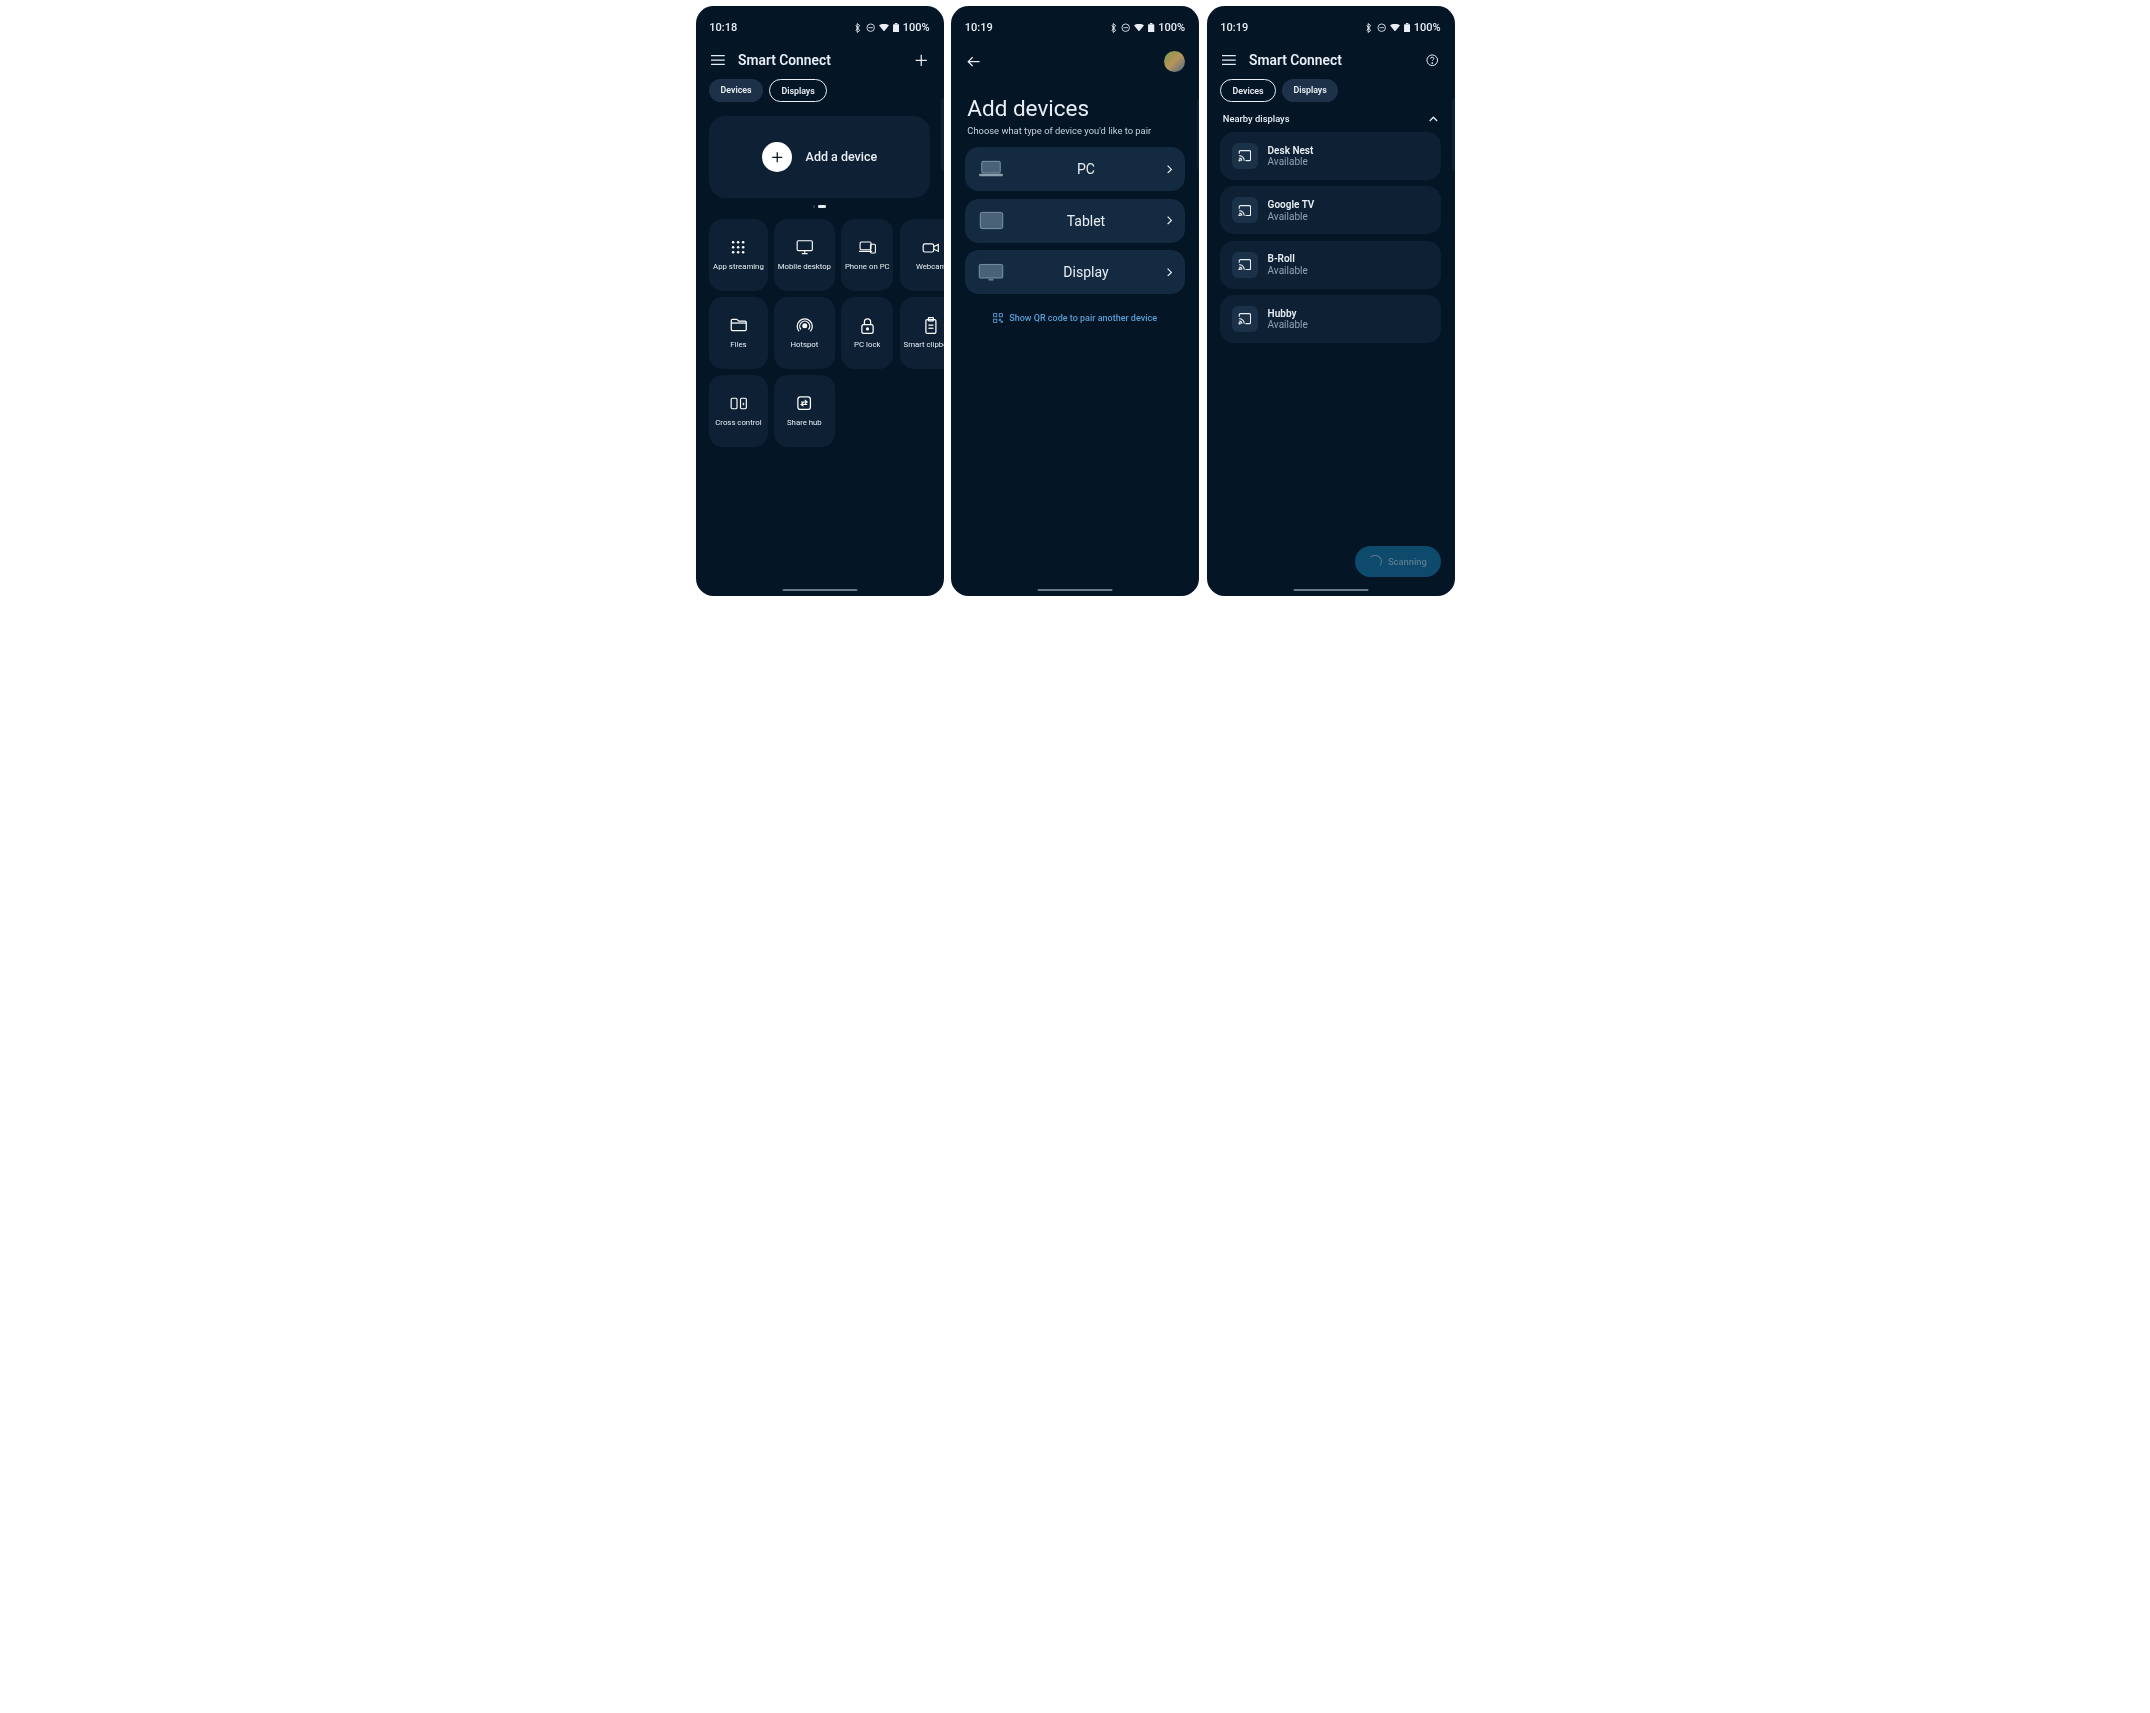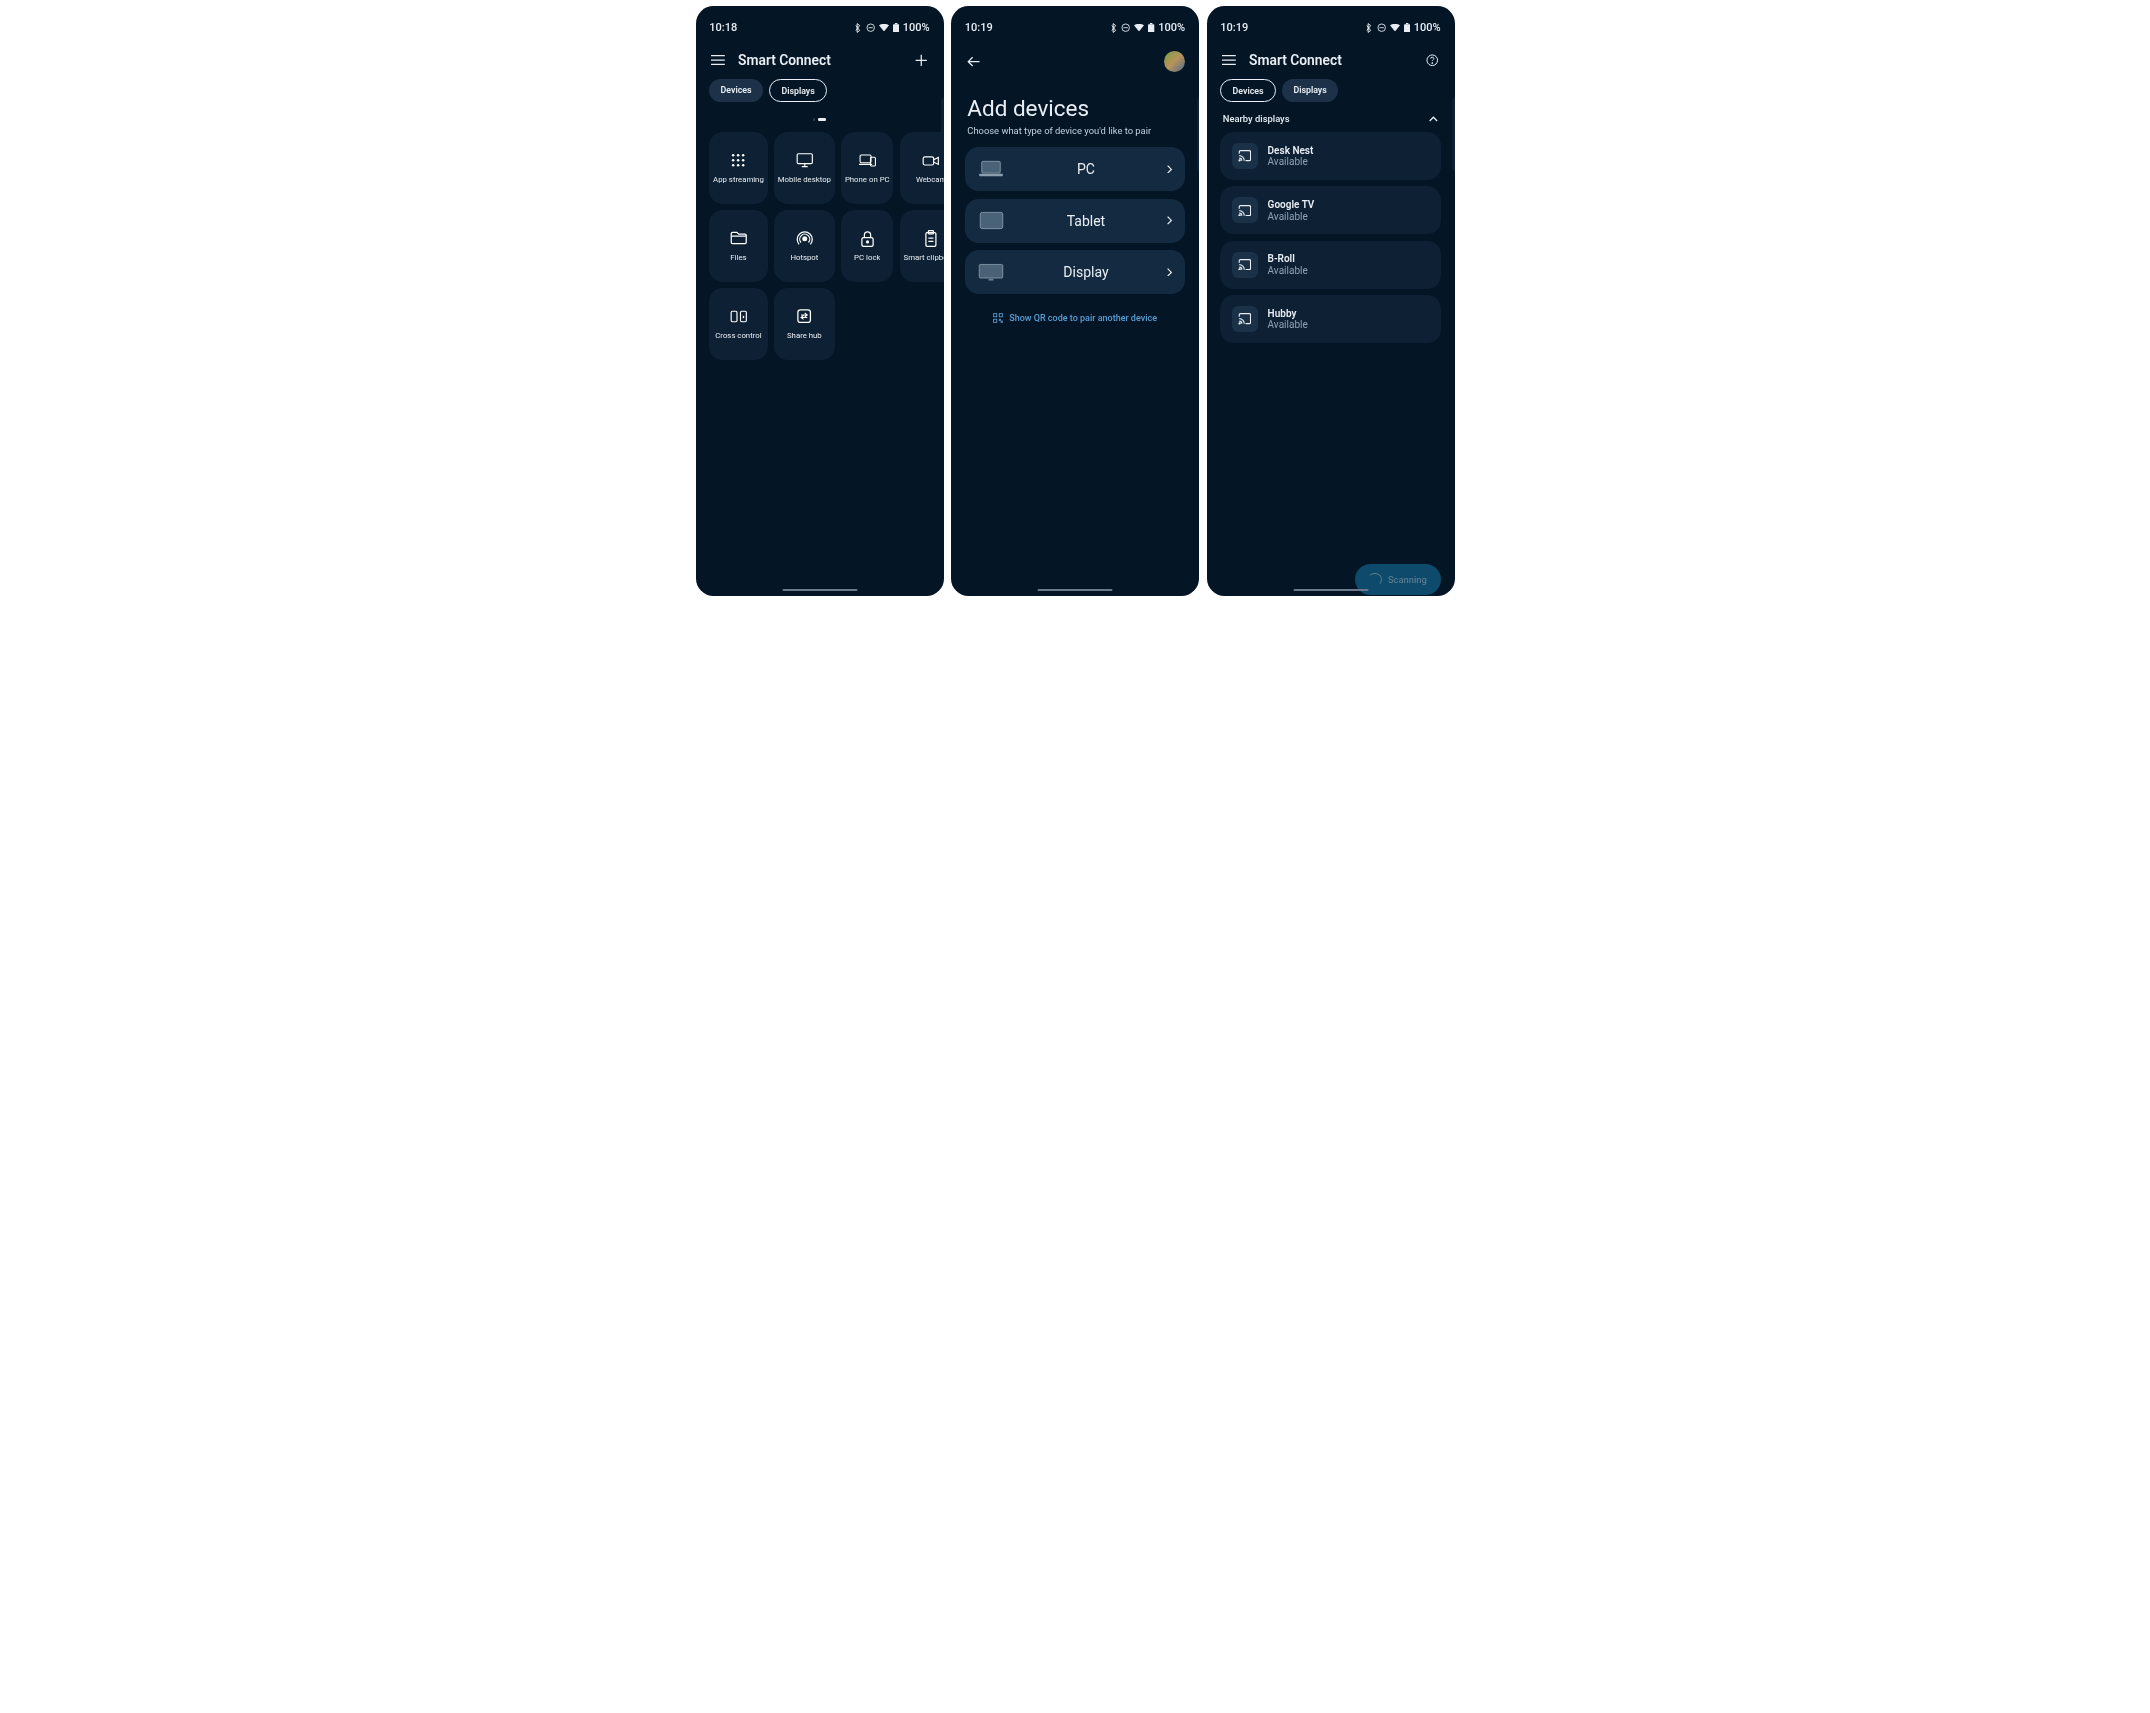--- a/index.html
+++ b/index.html
@@ -41,21 +41,21 @@
   .option-card .device-icon{width:27.5px;display:flex;justify-content:center;}
   .option-label{flex:1;font-size:14px;font-weight:400;text-align:center;}
   .qr-link{display:flex;align-items:center;justify-content:center;gap:6.3px;color:#5a9fd4;font-size:9px;font-weight:500;margin-top:11.3px;}
   
   .section-header{display:flex;justify-content:space-between;align-items:center;padding:2.5px 16.3px 7.5px 16.3px;font-size:9.4px;font-weight:500;}
   .display-card{background:#0d2034;border-radius:13.8px;margin:0 13.8px 6.3px 13.8px;height:48px;display:flex;align-items:center;padding:0 11.3px;gap:10px;}
   .cast-icon-box{width:26px;height:26px;border-radius:6.3px;background:#1a3148;display:flex;align-items:center;justify-content:center;}
   .display-info{display:flex;flex-direction:column;gap:0.6px;}
   .display-name{font-size:10px;font-weight:600;}
   .display-status{font-size:10px;color:#8fa3b5;}
-  .scanning-fab{position:absolute;bottom:1px;right:13.8px;background:#0d4a6b;color:#5a7a8f;border-radius:625px;height:31px;padding:0 13.8px;display:flex;align-items:center;gap:6.3px;font-size:9.4px;font-weight:500;}
+  .scanning-fab{position:absolute;bottom:19px;right:13.8px;background:#0d4a6b;color:#5a7a8f;border-radius:625px;height:31px;padding:0 13.8px;display:flex;align-items:center;gap:6.3px;font-size:9.4px;font-weight:500;}
   .spinner{width:11.3px;height:11.3px;border:1.6px solid transparent;border-top-color:#5a7a8f;border-right-color:#5a7a8f;border-radius:50%;}
   
   .navbar{position:absolute;bottom:5px;left:50%;transform:translateX(-50%);width:75px;height:2.5px;background:#6a7a88;border-radius:1.3px;}
   
   .scroll-edge{position:absolute;right:-6.3px;top:91px;width:8.8px;height:75px;background:#0d2034;border-radius:4.4px;}
   svg{display:block;}
 </style>
 </head>
 <body>
 
@@ -108,20 +108,29 @@
           </svg>
     </div>
   </div>
 
   <div class="tabs">
     <div class="tab active-solid">Devices</div>
     <div class="tab inactive-outline">Displays</div>
   </div>
 
   <div class="content">
+    <div class="hero-card">
+      <div class="plus-circle">
+        <svg width="12.5" height="12.5" viewBox="0 0 20 20" stroke="#041526" stroke-width="2">
+              <line x1="10" y1="2" x2="10" y2="18"></line>
+              <line x1="2" y1="10" x2="18" y2="10"></line>
+            </svg>
+      </div>
+      <div class="hero-label">Add a device</div>
+    </div>
     <div class="page-dots">
       <span class="dot"></span>
           <span class="dot long"></span>
     </div>
     <div class="grid" id="grid1">
           <div class="tile">
             <div class="tile-icon">
               <svg width="16.3" height="16.3" viewBox="0 0 26 26" fill="#fff">
                 <circle cx="5" cy="5" r="2"></circle>
                 <circle cx="13" cy="5" r="2"></circle>

